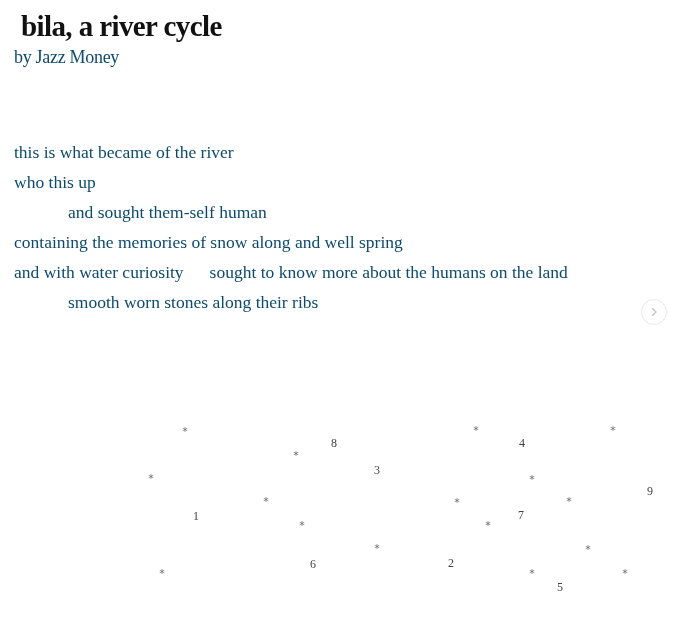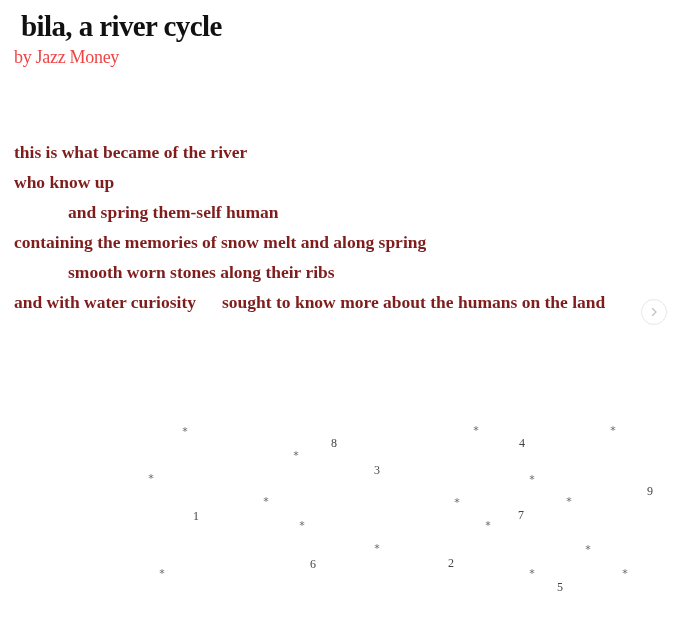--- a/index.html
+++ b/index.html
@@ -25,39 +25,38 @@
       letter-spacing: -0.6px;
       color: #111111;
       white-space: nowrap;
     }
     .byline {
       position: absolute;
       left: 14px;
       top: 47px;
       margin: 0;
       font-size: 18px;
-      color: #ef4444;
+      color: #0c4a6e;
       letter-spacing: -0.3px;
       white-space: nowrap;
     }
     .poem {
       position: absolute;
       left: 14px;
       top: 141px;
       margin: 0;
       padding: 0;
       list-style: none;
     }
     .poem .line {
       height: 30px;
       line-height: 22px;
       font-size: 17.5px;
-      color: #7f1d1d;
+      color: #0c4a6e;
       white-space: pre;
-      font-weight: bold;
     }
     .poem .line.indent {
       padding-left: 54px;
     }
     .poem .gap {
       display: inline-block;
       width: 26px;
     }
     .scatter {
       position: absolute;
@@ -103,25 +102,25 @@
     }
   </style>
 </head>
 <body>
 
 <h1 class="title">bila, a river cycle</h1>
 <p class="byline">by Jazz Money</p>
 
 <ul class="poem">
   <li class="line"><span>this is what became of the river</span></li>
-  <li class="line"><span>who know up</span></li>
-  <li class="line indent"><span>and spring them-self human</span></li>
-  <li class="line"><span>containing the memories of snow melt and along spring</span></li>
+  <li class="line"><span>who this up</span></li>
+  <li class="line indent"><span>and sought them-self human</span></li>
+  <li class="line"><span>containing the memories of snow along and well spring</span></li>
+  <li class="line"><span>and with water curiosity</span><span class="gap"></span><span>sought to know more about the humans on the land</span></li>
   <li class="line indent"><span>smooth worn stones along their ribs</span></li>
-  <li class="line"><span>and with water curiosity</span><span class="gap"></span><span>sought to know more about the humans on the land</span></li>
 </ul>
 
 <div class="scatter" id="scatter">
     <span class="mark star" style="left: 185px; top: 431px;">*</span>
     <span class="mark star" style="left: 151px; top: 478px;">*</span>
     <span class="mark num" style="left: 196px; top: 516px;">1</span>
     <span class="mark star" style="left: 266px; top: 501px;">*</span>
     <span class="mark star" style="left: 296px; top: 455px;">*</span>
     <span class="mark num" style="left: 334px; top: 443px;">8</span>
     <span class="mark num" style="left: 377px; top: 470px;">3</span>

